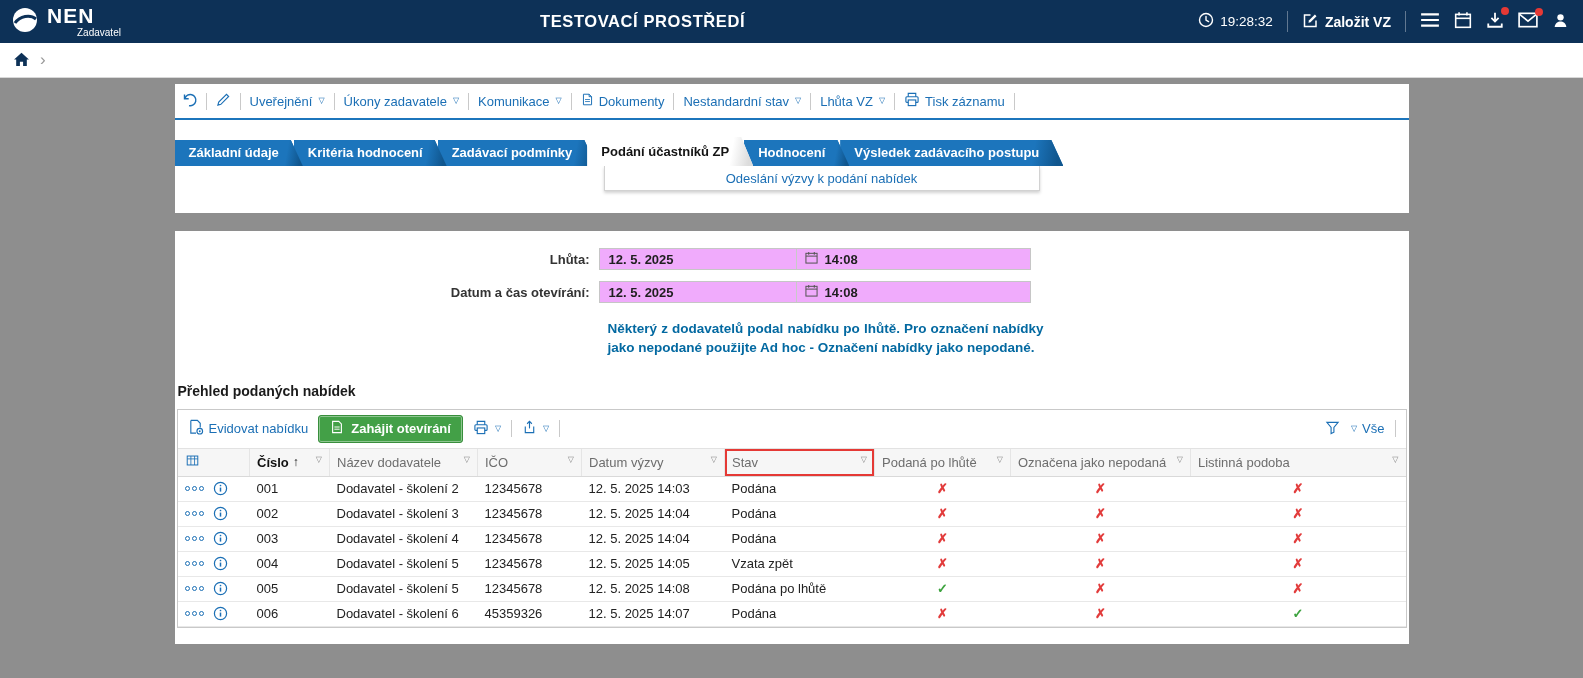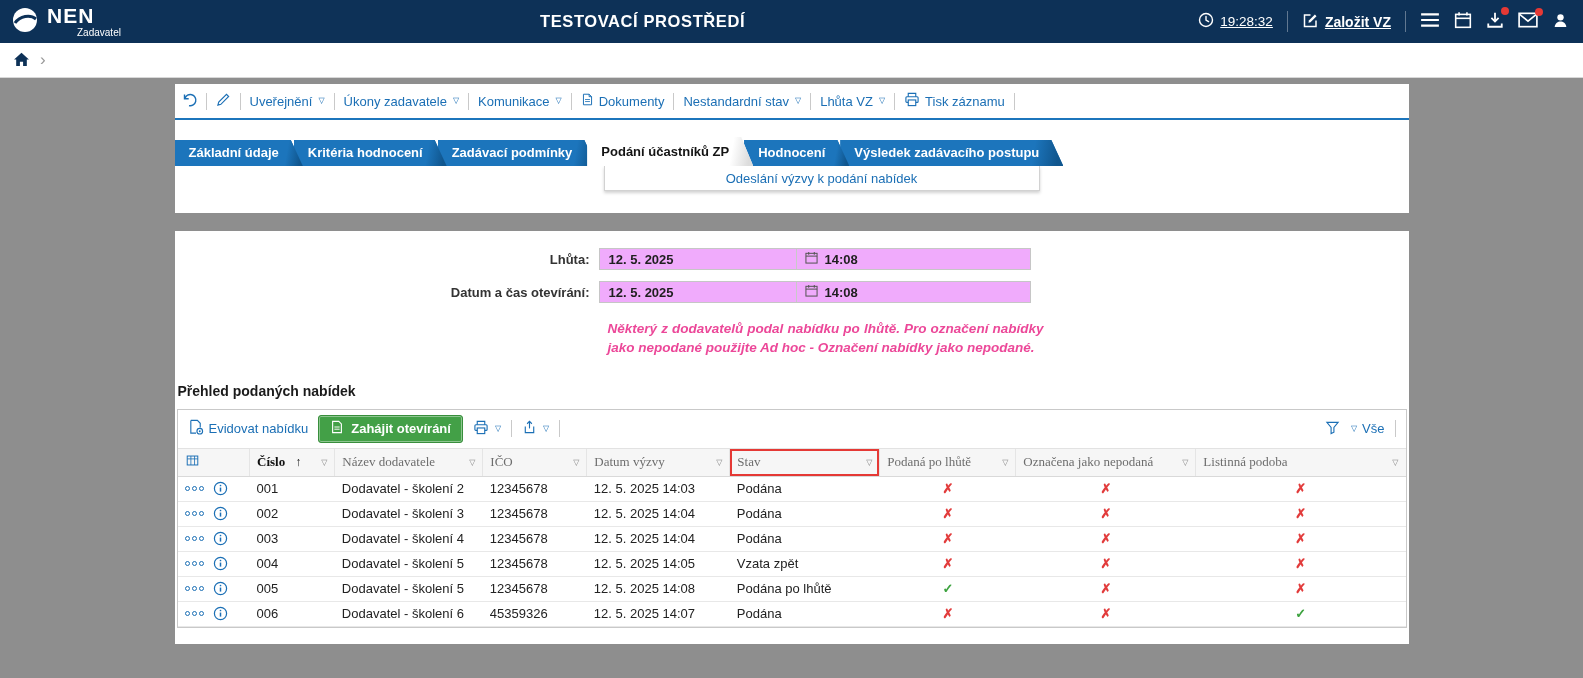--- a/index.html
+++ b/index.html
@@ -6,21 +6,21 @@
   html, body { margin:0; padding:0; width:1583px; height:678px; overflow:hidden; }
   body { background:#8e8e8e; font-family:"Liberation Sans", sans-serif; font-size:13px; color:#222; }
 
   
   .topbar { position:relative; height:43px; background:#0d3157; display:flex; align-items:center; padding:0 14px 0 10px; color:#fff; }
   .logo-wrap { display:flex; align-items:center; gap:7px; cursor:pointer; z-index:2; }
   .logo-col { display:flex; flex-direction:column; line-height:1; }
   .logo-nen { font-size:21px; font-weight:bold; letter-spacing:1px; }
   .logo-sub { font-size:10px; margin:2px 0 0 30px; }
   .env-title { position:absolute; left:540px; top:0; height:43px; display:flex; align-items:center; font-weight:bold; font-size:16.5px; letter-spacing:0.6px; pointer-events:none; }
-  .top-right { margin-left:auto; display:flex; align-items:center; gap:14px; z-index:2;text-decoration:underline; }
+  .top-right { margin-left:auto; display:flex; align-items:center; gap:14px; z-index:2; }
   .top-item { display:flex; align-items:center; gap:6px; cursor:pointer; white-space:nowrap; }
   .top-time { font-size:13.5px; }
   .create-vz { font-weight:bold; font-size:14px; }
   .tpipe { width:1px; height:21px; background:rgba(255,255,255,.35); }
   .icon-btn { position:relative; display:flex; align-items:center; cursor:pointer; }
   .badge { position:absolute; top:-4px; right:-5px; width:8px; height:8px; border-radius:50%; background:#e53935; }
 
   
   .crumb-bar { height:35px; background:#fff; border-bottom:1px solid #d8d8d8; display:flex; align-items:center; padding:0 13px; gap:10px; }
   .crumb-chevron { color:#999; font-size:17px; line-height:1; margin-top:-2px; }
@@ -51,37 +51,37 @@
 
   
   .section-head { font-size:15px; font-weight:bold; color:#1b1b1b; padding:11px 16px 9px; border-bottom:2px solid #1c75bc; }
   .form-area { padding-top:17px; }
   .form-row { display:flex; align-items:center; margin-bottom:11px;font-weight:bold; }
   .form-label { width:424px; text-align:right; padding-right:9px; color:#333; }
   .field { width:432px; height:22px; background:#f0abfc; border:1px solid #c6c6c6; display:flex; align-items:center; color:#1f1f1f; cursor:text; }
   .field-date { width:196px; padding-left:9px; }
   .field-divider { width:1px; height:100%; background:#c9c9c9; }
   .field-time { display:flex; align-items:center; gap:7px; padding-left:8px; }
-  .warning { margin:17px 0 0 433px; width:436px; font-weight:bold; font-size:13.5px; color:#ec4899; text-align:justify; line-height:1.4;font-style:italic; }
+  .warning { margin:17px 0 0 433px; width:436px; font-weight:bold; font-size:13.5px; color:#0369a1; text-align:justify; line-height:1.4; }
 
   
   .prehled-head { font-size:14px; font-weight:bold; color:#1b1b1b; margin:25px 0 10px 3px; }
   .grid-panel { margin:0 2px; border:1px solid #c9c9c9; }
   .actionbar { display:flex; align-items:center; height:38px; padding:0 10px; gap:10px; }
   .green-btn { display:flex; align-items:center; gap:7px; background:#43a047; border:1px solid #388e3c; border-radius:3px; box-shadow:inset 0 0 0 1px rgba(255,255,255,.4);
                color:#fff; font-weight:bold; font-size:13px; padding:4px 11px 5px; cursor:pointer; }
   .spacer { flex:1; }
   .vse { display:flex; align-items:center; gap:5px; color:#1b6fb5; cursor:pointer; }
 
   
   table.offers { width:100%; border-collapse:collapse; font-size:13px; }
   .offers th { background:#f6f6f6; font-weight:normal; color:#6d6d6d; text-align:left; height:28px; padding:0 7px;
                border-top:1px solid #e2e2e2; border-bottom:1px solid #d9d9d9; border-left:1px solid #e5e5e5; cursor:pointer; }
   .offers th:first-child { border-left:none; }
-  .th-inner { display:flex; align-items:center; gap:10px;font-family:Liberation Serif, serif; }
+  .th-inner { display:flex; gap:4px; }
   .th-spacer { flex:1; }
   .filter-arrow { color:#8a8a8a; font-size:8px; cursor:pointer; }
   .th-cislo { color:#111; font-weight:bold; }
   .sort-asc { color:#111; font-size:12px; font-weight:bold; }
   .th-stav-box { box-shadow:inset 0 0 0 2px #e53935; }
   .offers td { height:25px; padding:0 7px; border-bottom:1px solid #e8e8e8; }
   .center { text-align:center; }
   .mark { font-weight:bold; font-size:13px; }
   .mark-no { color:#e23b3b; }
   .mark-yes { color:#3da33f; }

